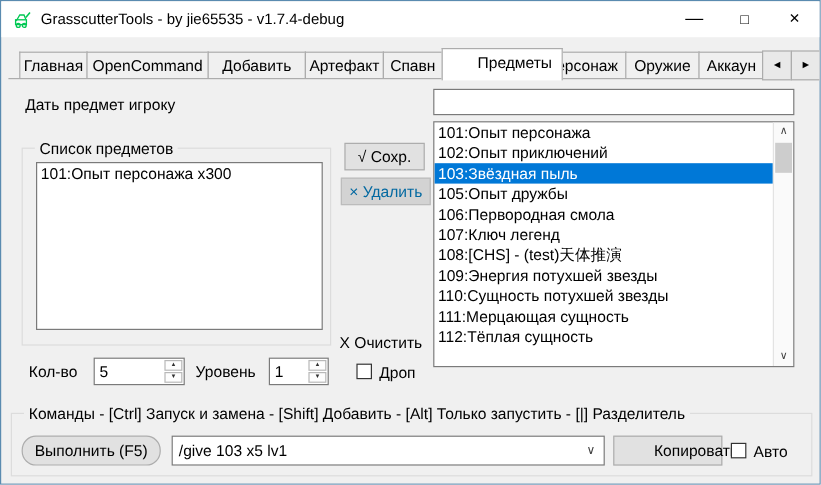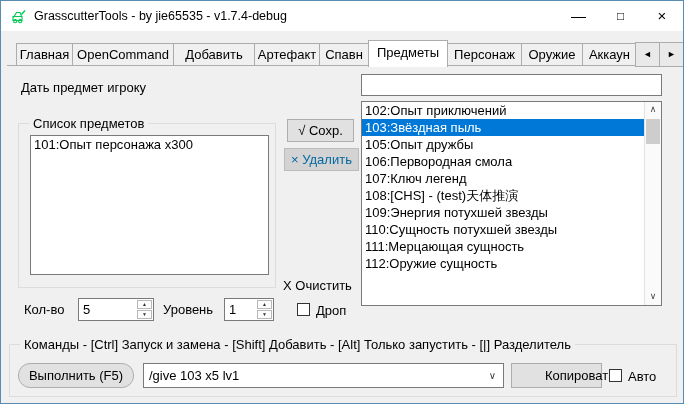--- a/index.html
+++ b/index.html
@@ -15,21 +15,21 @@
   .wbtn{position:absolute;top:0;width:41px;height:30px;text-align:center;line-height:30px;font-size:14px;color:#000;cursor:default;}
   .wbtn.min{right:84px;font-size:15px;}
   .wbtn.max{right:42px;font-size:12px;}
   .wbtn.close{right:0;width:42px;font-size:15px;}
   
   .tabline{position:absolute;left:6px;top:64px;width:662px;height:1px;background:#ACACAC;}
   .tab{
     position:absolute;top:42px;height:21px;background:#F0F0F0;border:1px solid #ACACAC;border-bottom:none;
     text-align:center;line-height:21px;white-space:nowrap;overflow:hidden;z-index:1;
   }
-  .tab.active{top:39px;height:26px;line-height:24px;background:#fff;z-index:3;}
+  .tab.active{top:39px;height:26px;line-height:24px;background:#fff;z-index:3;padding-left:21px;}
   .tabarrow{
     position:absolute;top:41px;width:23px;height:23px;background:#E9E9E9;border:1px solid #ACACAC;
     text-align:center;line-height:22px;font-size:9px;color:#000;z-index:4;
   }
   
   .label{position:absolute;white-space:nowrap;}
   .textbox{position:absolute;background:#fff;border:1px solid #7A7A7A;font-family:inherit;font-size:13px;padding:2px 4px;box-sizing:border-box;outline:none;}
   .listbox{position:absolute;background:#fff;border:1px solid #7A7A7A;box-sizing:border-box;overflow:hidden;}
   .li{height:17px;line-height:17px;padding-left:3px;white-space:nowrap;overflow:hidden;}
   .li.selected{background:#0078D7;color:#fff;}
@@ -94,30 +94,31 @@
   <div class="tabarrow" style="left:658px;"><span>►</span></div>
 
   <div>
 
     <span class="label" style="left:20px;top:79px;">Дать предмет игроку</span>
 
     <input class="textbox" style="left: 360px; top: 73px; width: 301px; height: 22px;" value="">
 
     <div class="listbox" style="left:360px;top:100px;width:301px;height:205px;">
       <div style="position:absolute;left:0;top:0;right:16px;bottom:0;overflow:hidden;">
+        <div class="li">101:Опыт персонажа</div>
         <div class="li">102:Опыт приключений</div>
         <div class="li selected">103:Звёздная пыль</div>
         <div class="li">105:Опыт дружбы</div>
         <div class="li">106:Первородная смола</div>
         <div class="li">107:Ключ легенд</div>
         <div class="li">108:[CHS] - (test)天体推演</div>
         <div class="li">109:Энергия потухшей звезды</div>
         <div class="li">110:Сущность потухшей звезды</div>
         <div class="li">111:Мерцающая сущность</div>
-        <div class="li">112:Оружие сущность</div>
+        <div class="li">112:Тёплая сущность</div>
       </div>
       <div class="sb">
         <div class="sb-btn up">∧</div>
         <div class="sb-thumb"></div>
         <div class="sb-btn down">∨</div>
       </div>
     </div>
 
     <div class="groupbox" style="left:17px;top:122px;width:258px;height:165px;">
       <span class="gb-legend">Список предметов</span>

